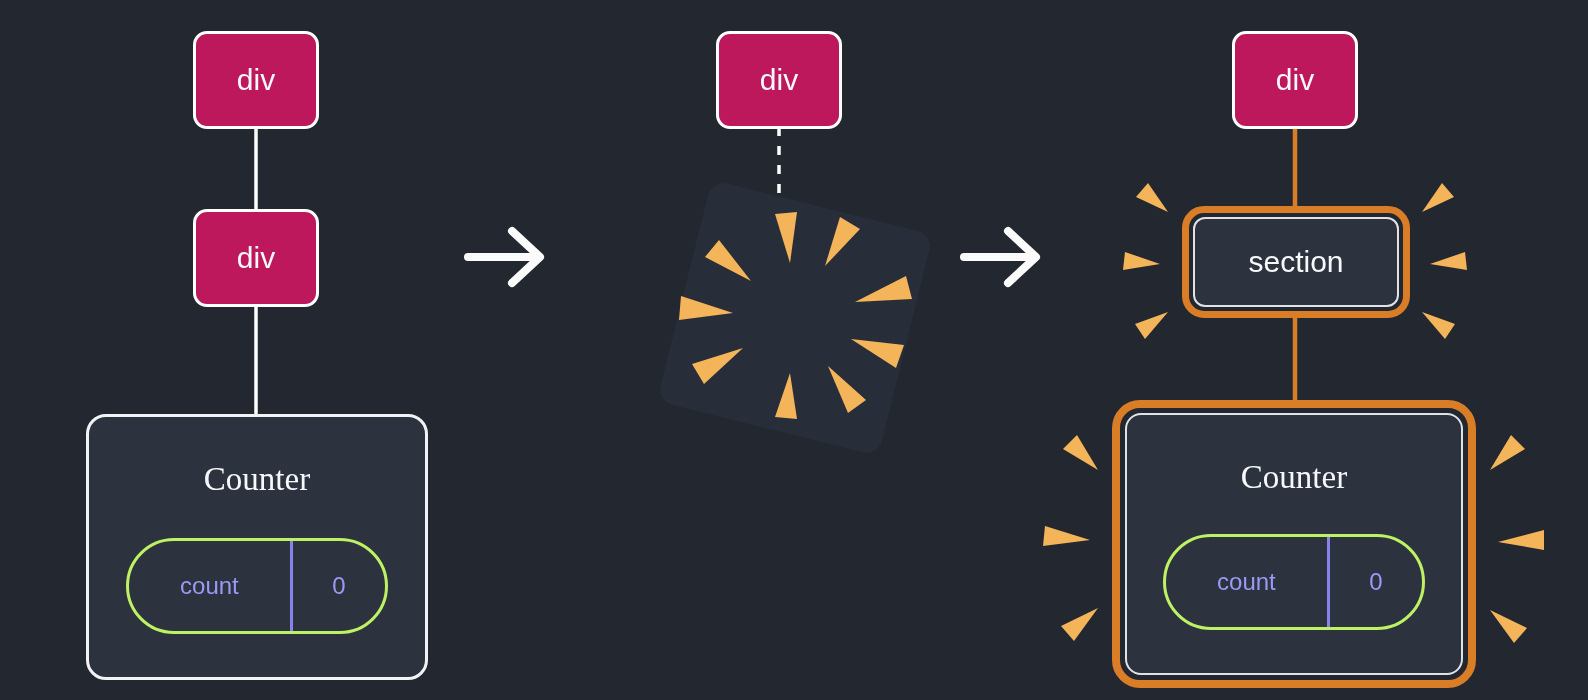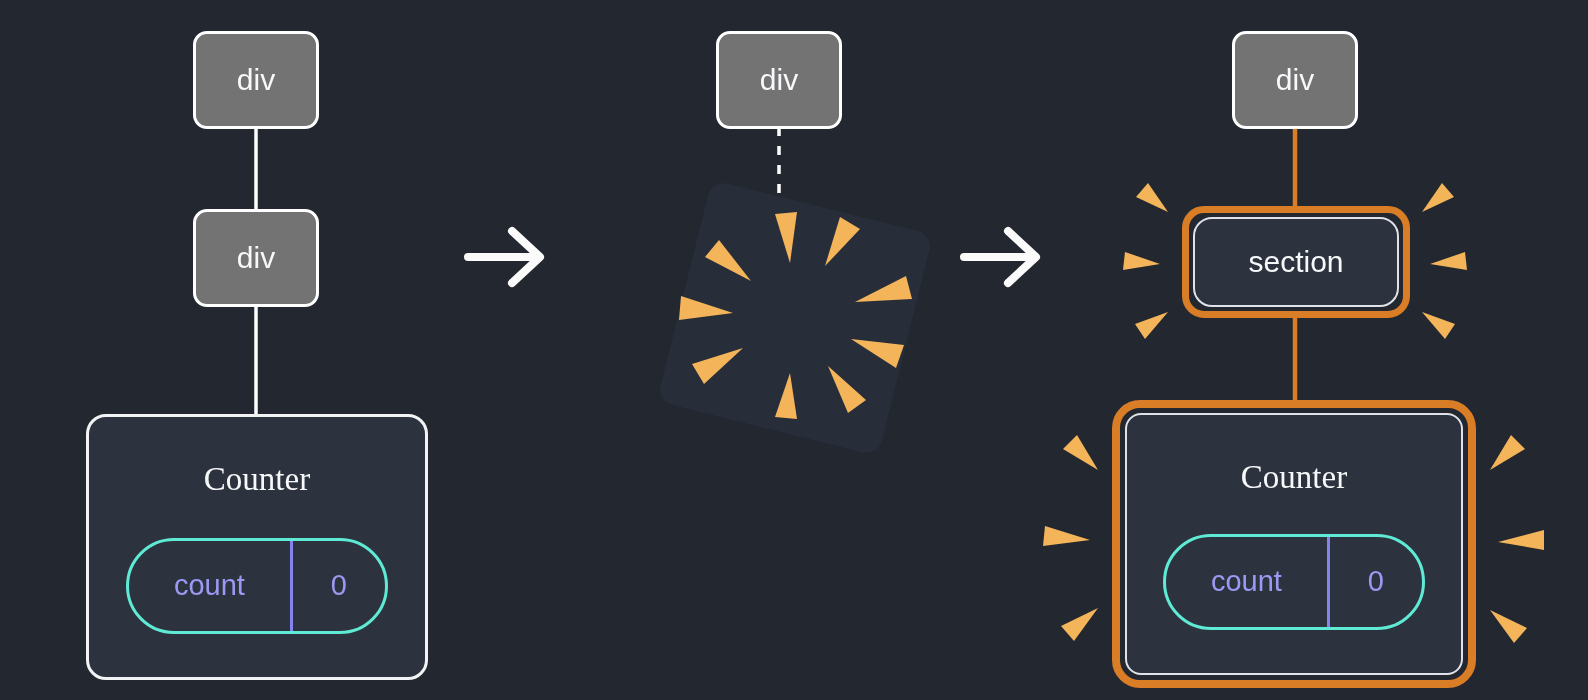--- a/index.html
+++ b/index.html
@@ -14,21 +14,21 @@
   }
   #overlay {
     position: absolute;
     inset: 0;
     pointer-events: none;
   }
   .node {
     position: absolute;
     width: 126px;
     height: 98px;
-    background: #737373;
+    background: #be185d;
     border: 3px solid #ffffff;
     border-radius: 14px;
     color: #f7f8fa;
     font-size: 30px;
     display: flex;
     align-items: center;
     justify-content: center;
   }
   .counter-box {
     position: absolute;
@@ -39,25 +39,25 @@
     flex-direction: column;
     align-items: center;
     justify-content: center;
     gap: 28px;
     color: #f7f8fa;
   }
   .counter-title { font-size: 33px; font-family: Liberation Serif, serif; }
   .state-pill {
     width: 262px;
     height: 96px;
-    border: 3px solid #5eead4;
+    border: 3px solid #bef264;
     border-radius: 60px;
     display: flex;
     color: #9b99f3;
-    font-size: 29px;
+    font-size: 24px;
     margin-top: 12px;
   }
   .pill-key {
     flex: 0 0 64%;
     display: flex;
     align-items: center;
     justify-content: center;
     border-right: 3px solid #8583ec;
   }
   .pill-val {
@@ -70,21 +70,21 @@
     position: absolute;
     border: 7px solid #d97d27;
     border-radius: 22px;
     padding: 4px;
   }
   .hl-inner {
     width: 100%;
     height: 100%;
     background: #2d333e;
     border: 2.5px solid #dfe2e8;
-    border-radius: 19px;
+    border-radius: 12px;
     display: flex;
     align-items: center;
     justify-content: center;
     color: #f7f8fa;
     font-size: 30px;
   }
   .hl-inner.column {
     flex-direction: column;
     gap: 26px;
     border-radius: 16px;

